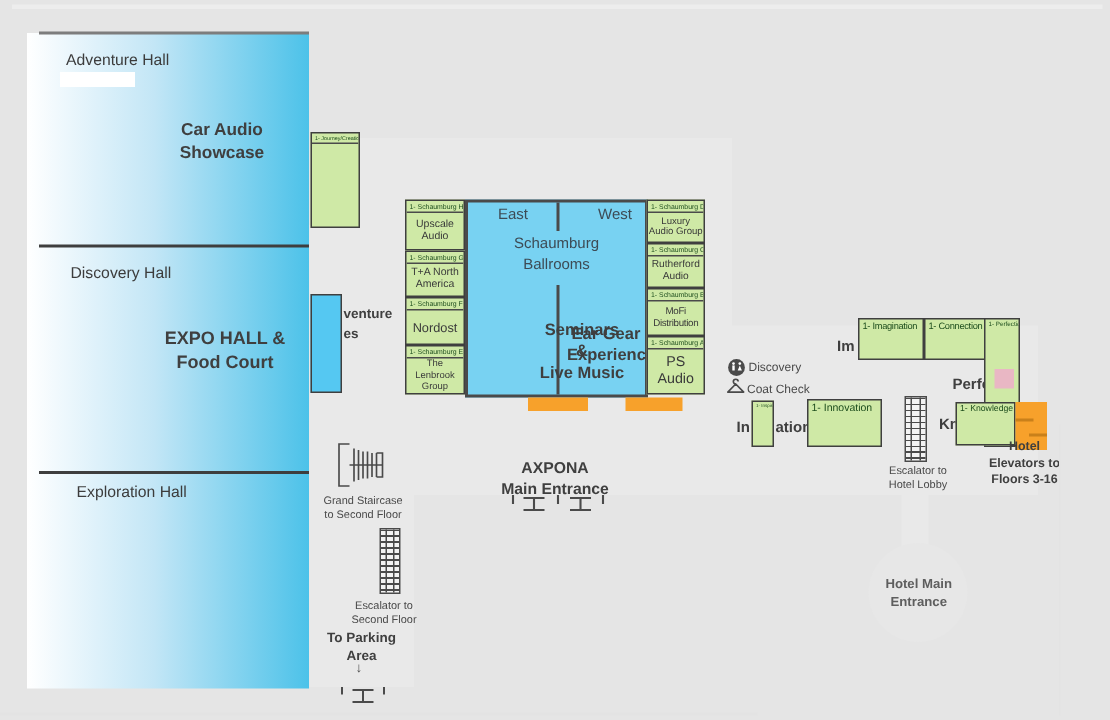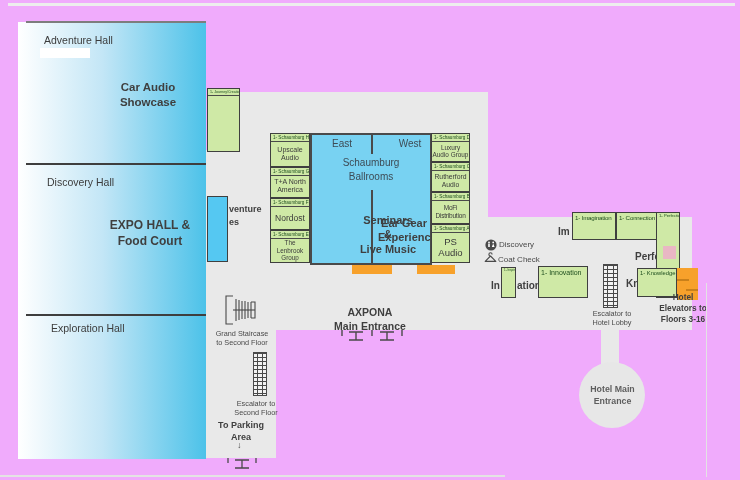--- a/index.html
+++ b/index.html
@@ -1,18 +1,18 @@
 <!DOCTYPE html>
 <html><head>
 <meta charset="utf-8">
 <style>
   * { box-sizing: border-box; margin: 0; padding: 0; }
   html,body { background:#fff; }
   body { font-family: "Liberation Sans", sans-serif; }
-  #plan { position:relative; width:740px; height:480px; background:#f0abfc; overflow:hidden; }
+  #plan { position:relative; width:740px; height:480px; background:#e5e5e5; overflow:hidden; }
   .abs { position:absolute; }
   .ml { white-space:pre-line; }
   .ctr { text-align:center; }
   .lbl { color:#3c3c3c; font-size:10.5px; line-height:1.25; }
   .big { color:#3f3f3f; font-weight:bold; line-height:1.3; }
   .small-lbl { color:#4a4a4a; font-size:7.3px; line-height:1.3; }
   .frag { color:#3f3f3f; font-weight:bold; font-size:10px; }
   .floor { background:#e9e9e9; }
   .booth { background:#cfe9a6; border:1.3px solid #3f3f3f; display:flex; flex-direction:column; overflow:hidden; }
   .booth-hdr { flex:0 0 auto; font-size:4.6px; color:#1d4d1d; line-height:1.15; padding:1px 1px 0.5px 2px;

